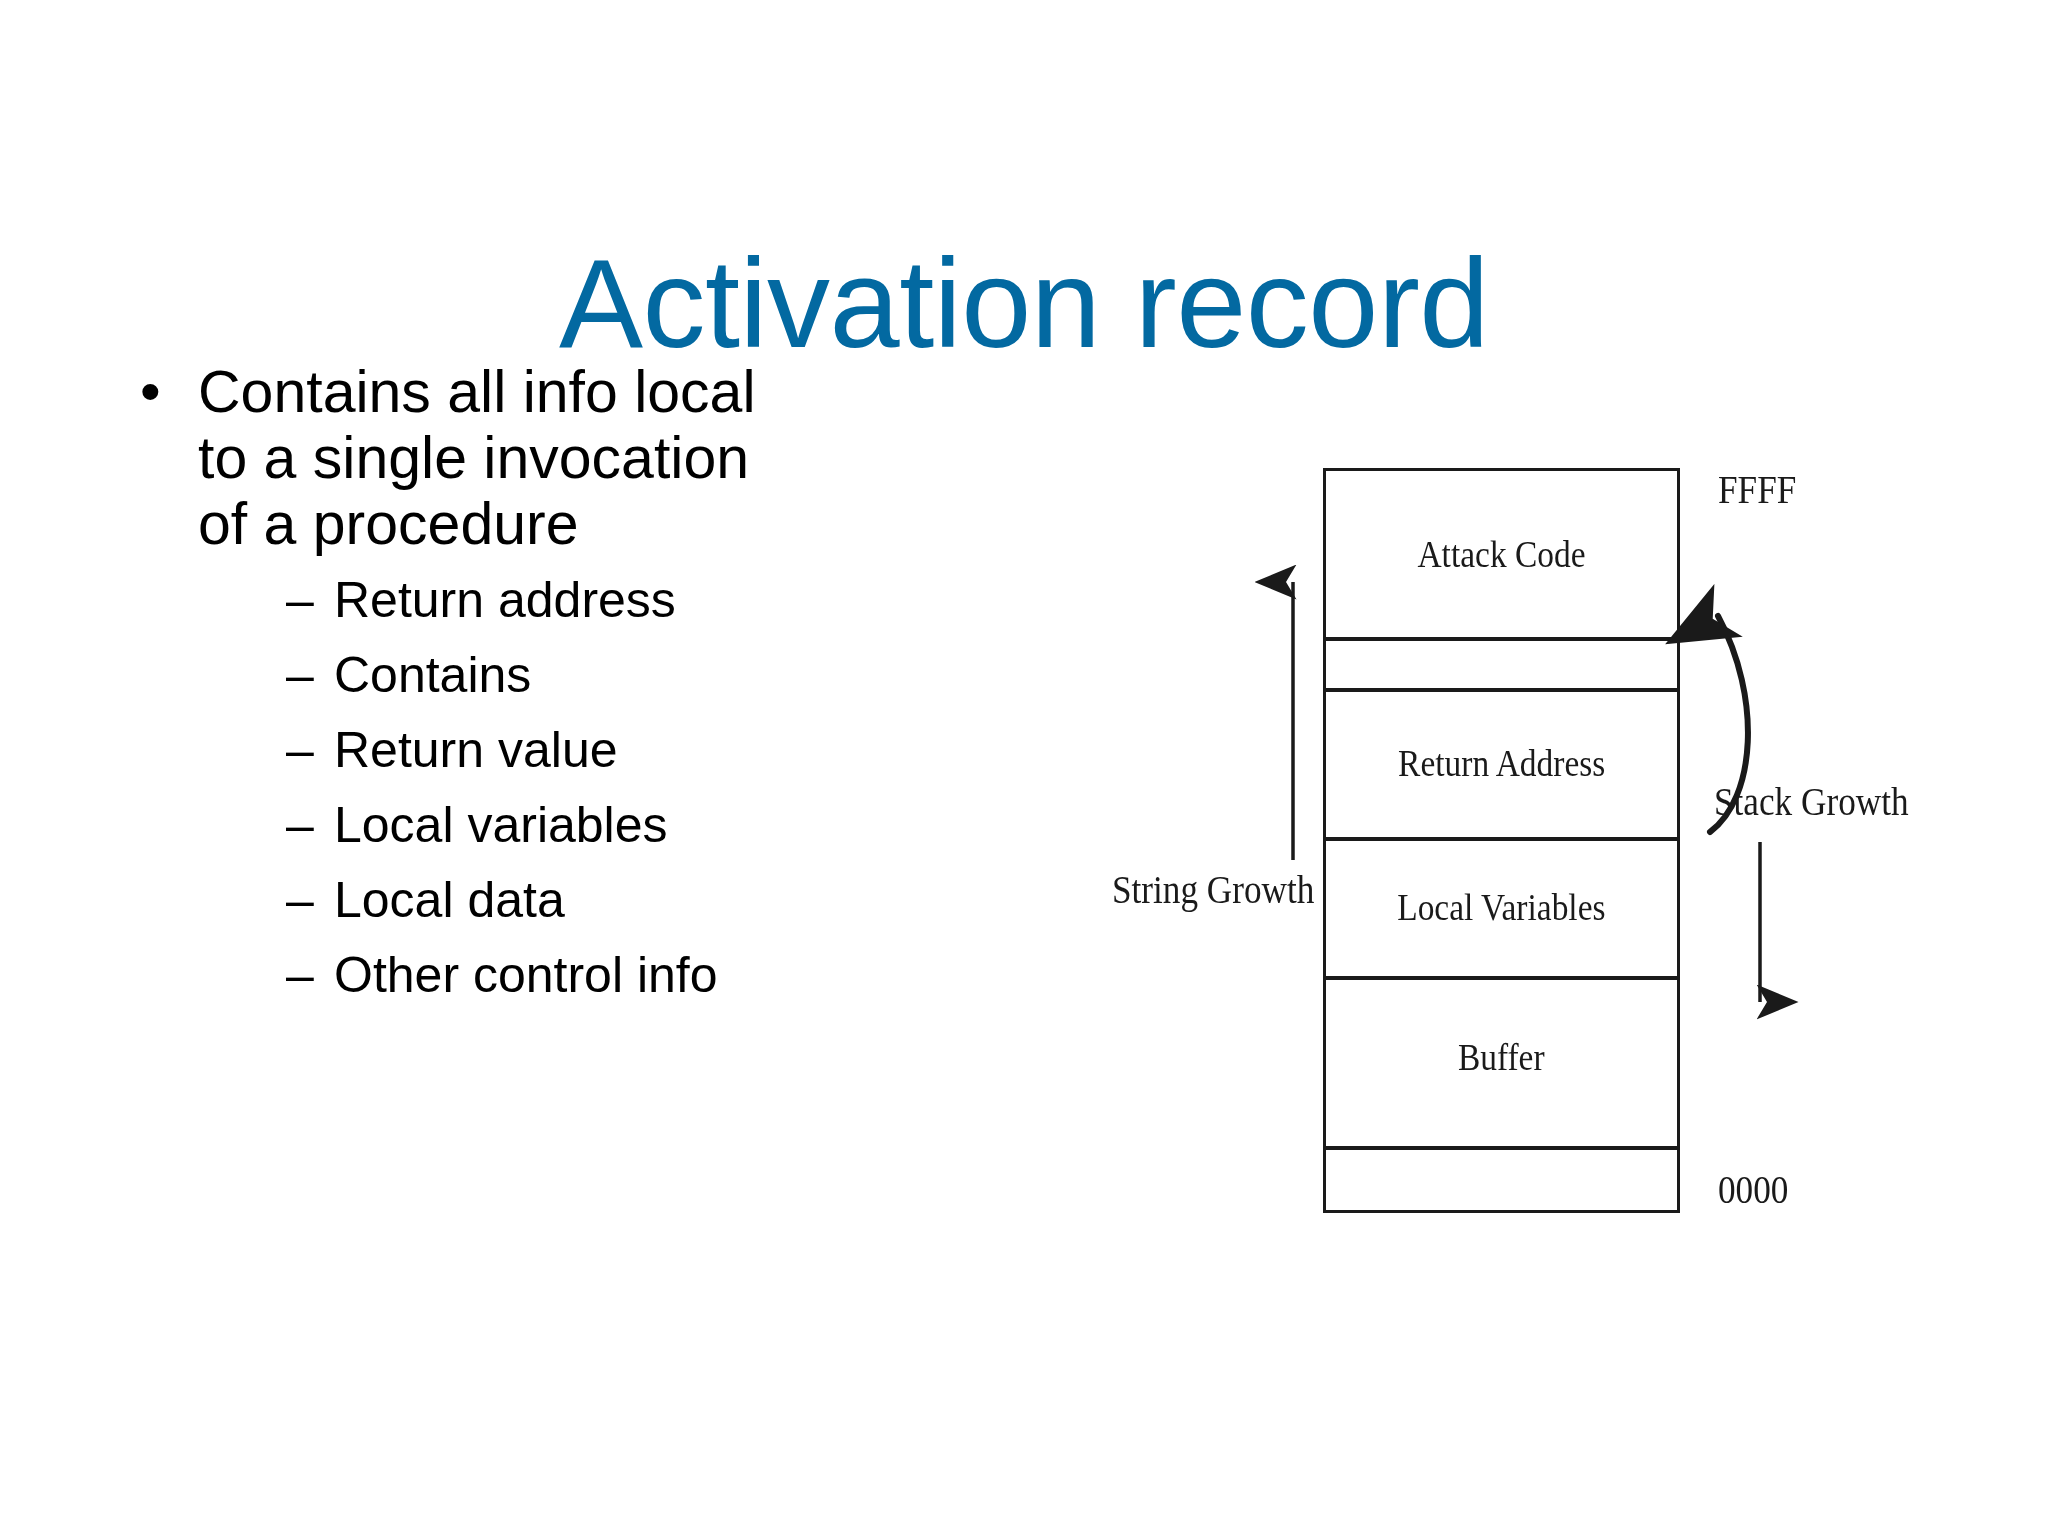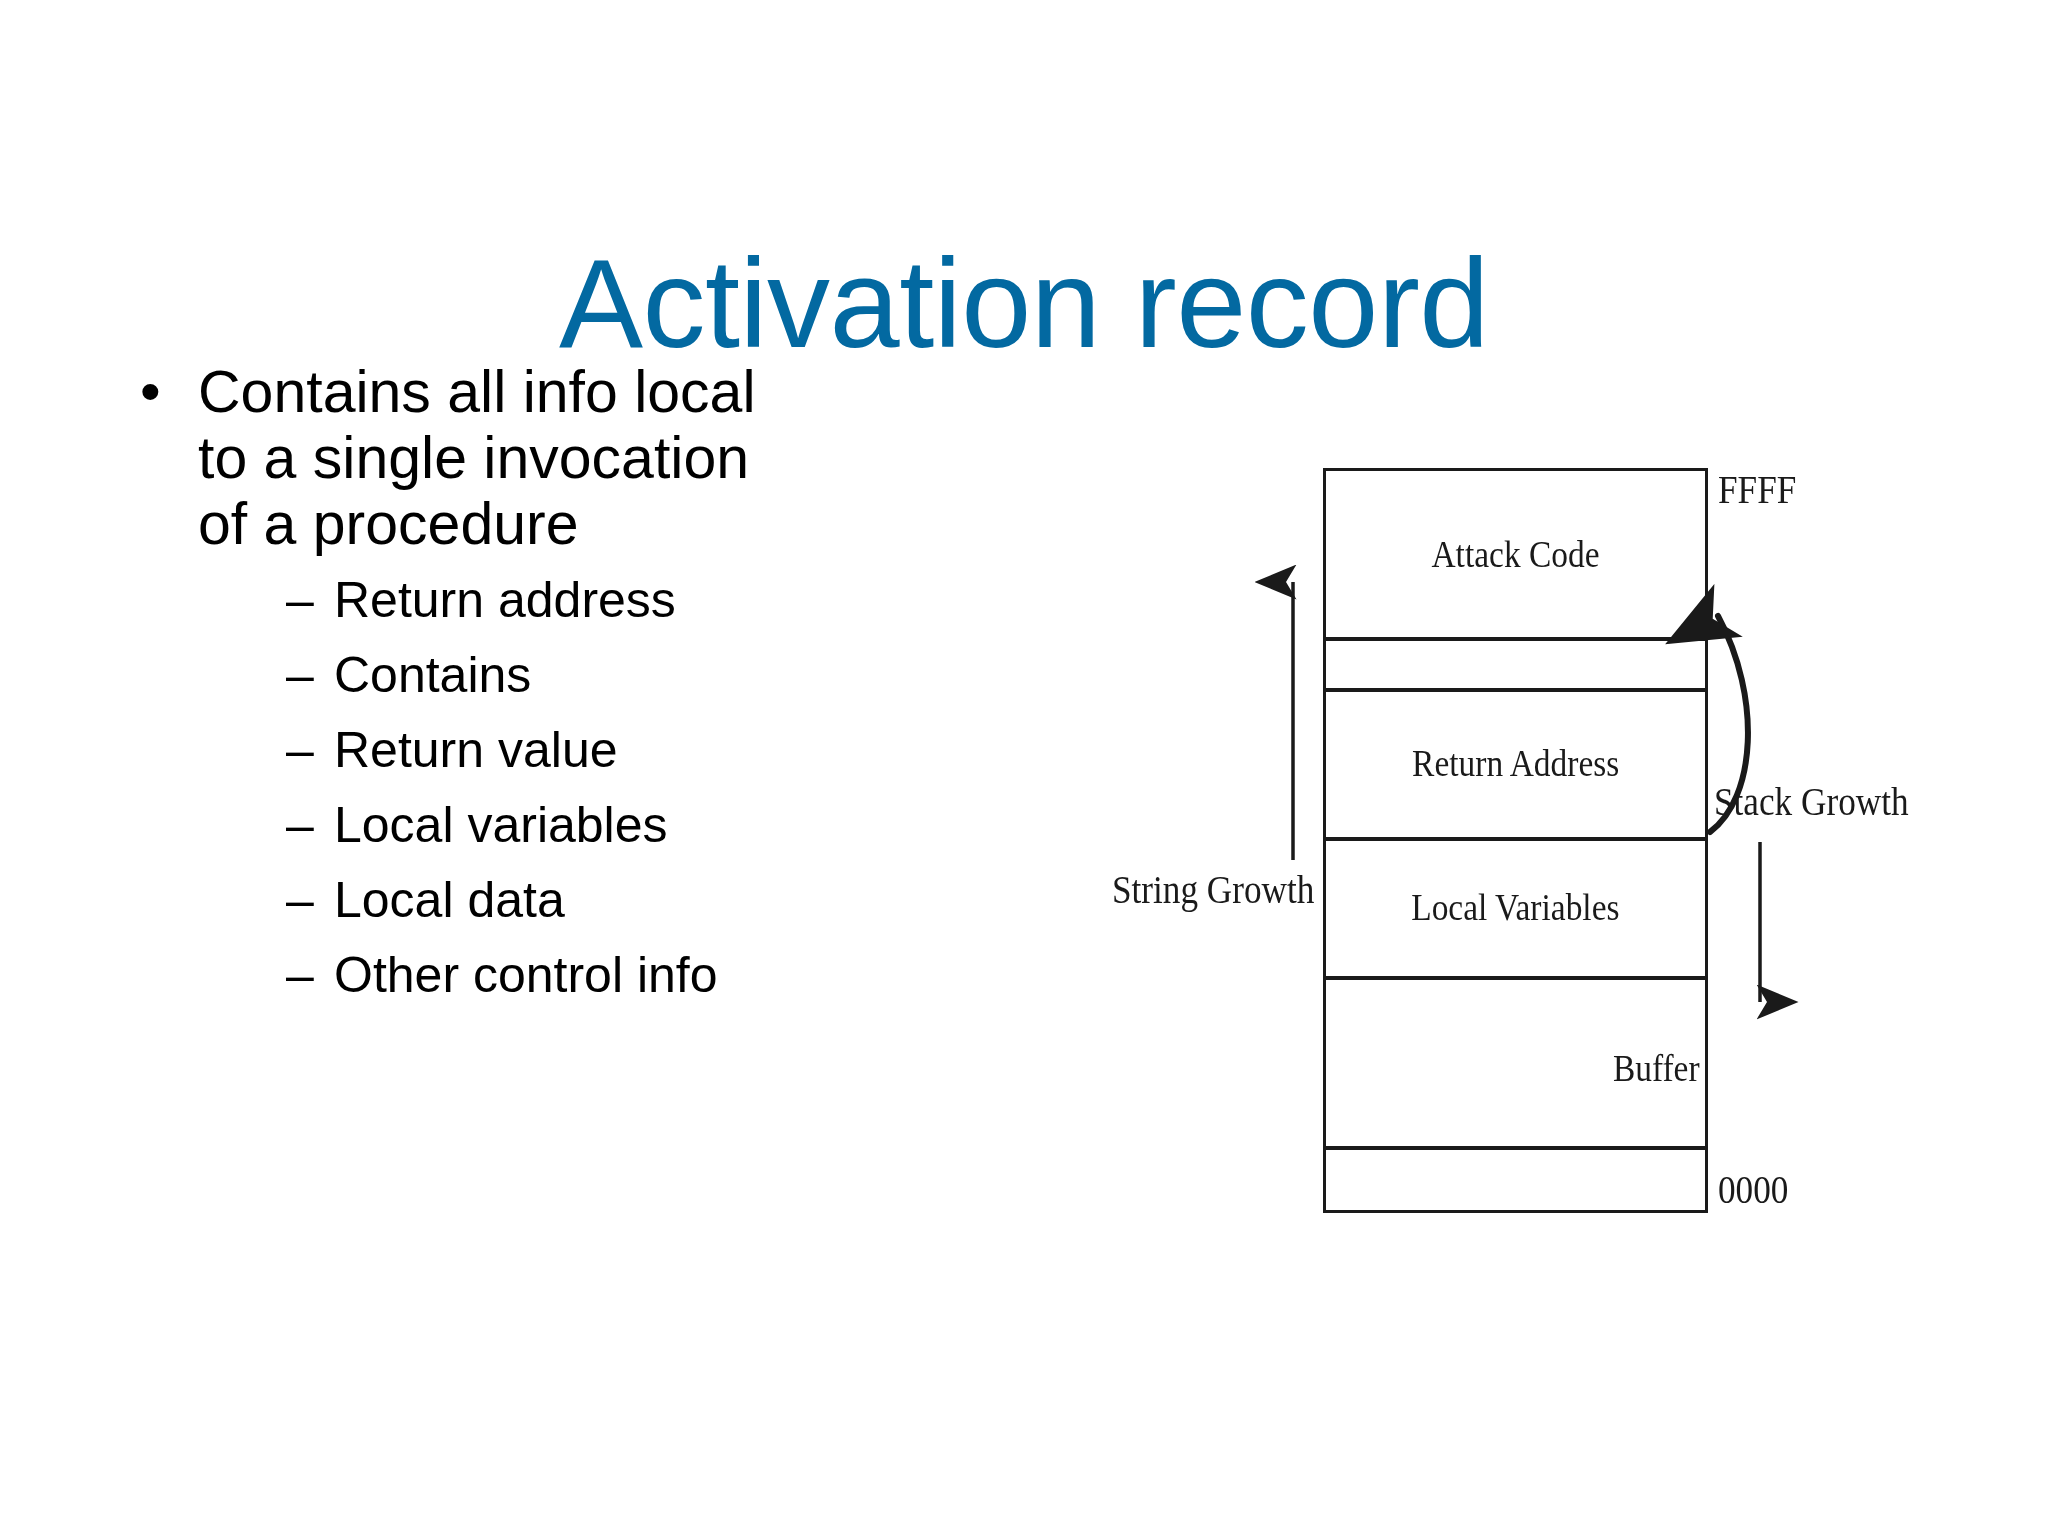--- a/index.html
+++ b/index.html
@@ -95,21 +95,21 @@
     position: absolute;
     left: 1050px;
     top: 430px;
     width: 900px;
     height: 560px;
   }
   .stack-box {
     position: absolute;
     left: 273px;      
     top: 38px;        
-    width: 385px;
+    width: 357px;
     height: 745px;
     border: 3px solid #1a1a1a;
     box-sizing: border-box;
     background: #ffffff;
   }
   .seg {
     position: absolute;
     left: 0;
     width: 100%;
     box-sizing: border-box;
@@ -226,21 +226,21 @@
       </div>
 
       <div class="seg" style="top:217px;height:149px;">
         <span class="seg-label">Return Address</span>
       </div>
 
       <div class="seg" style="top:366px;height:139px;">
         <span class="seg-label">Local Variables</span>
       </div>
 
-      <div class="seg" style="top:512px;height:170px;justify-content:flex-end;">
+      <div class="seg" style="top:501px;height:170px;">
         <span class="seg-label">Buffer</span>
       </div>
 
       <div class="seg" style="top:675px;height:70px;">
         <span class="seg-label"></span>
       </div>
 
       <div class="divider" style="top:166px;"></div>
       <div class="divider" style="top:217px;"></div>
       <div class="divider" style="top:366px;"></div>

